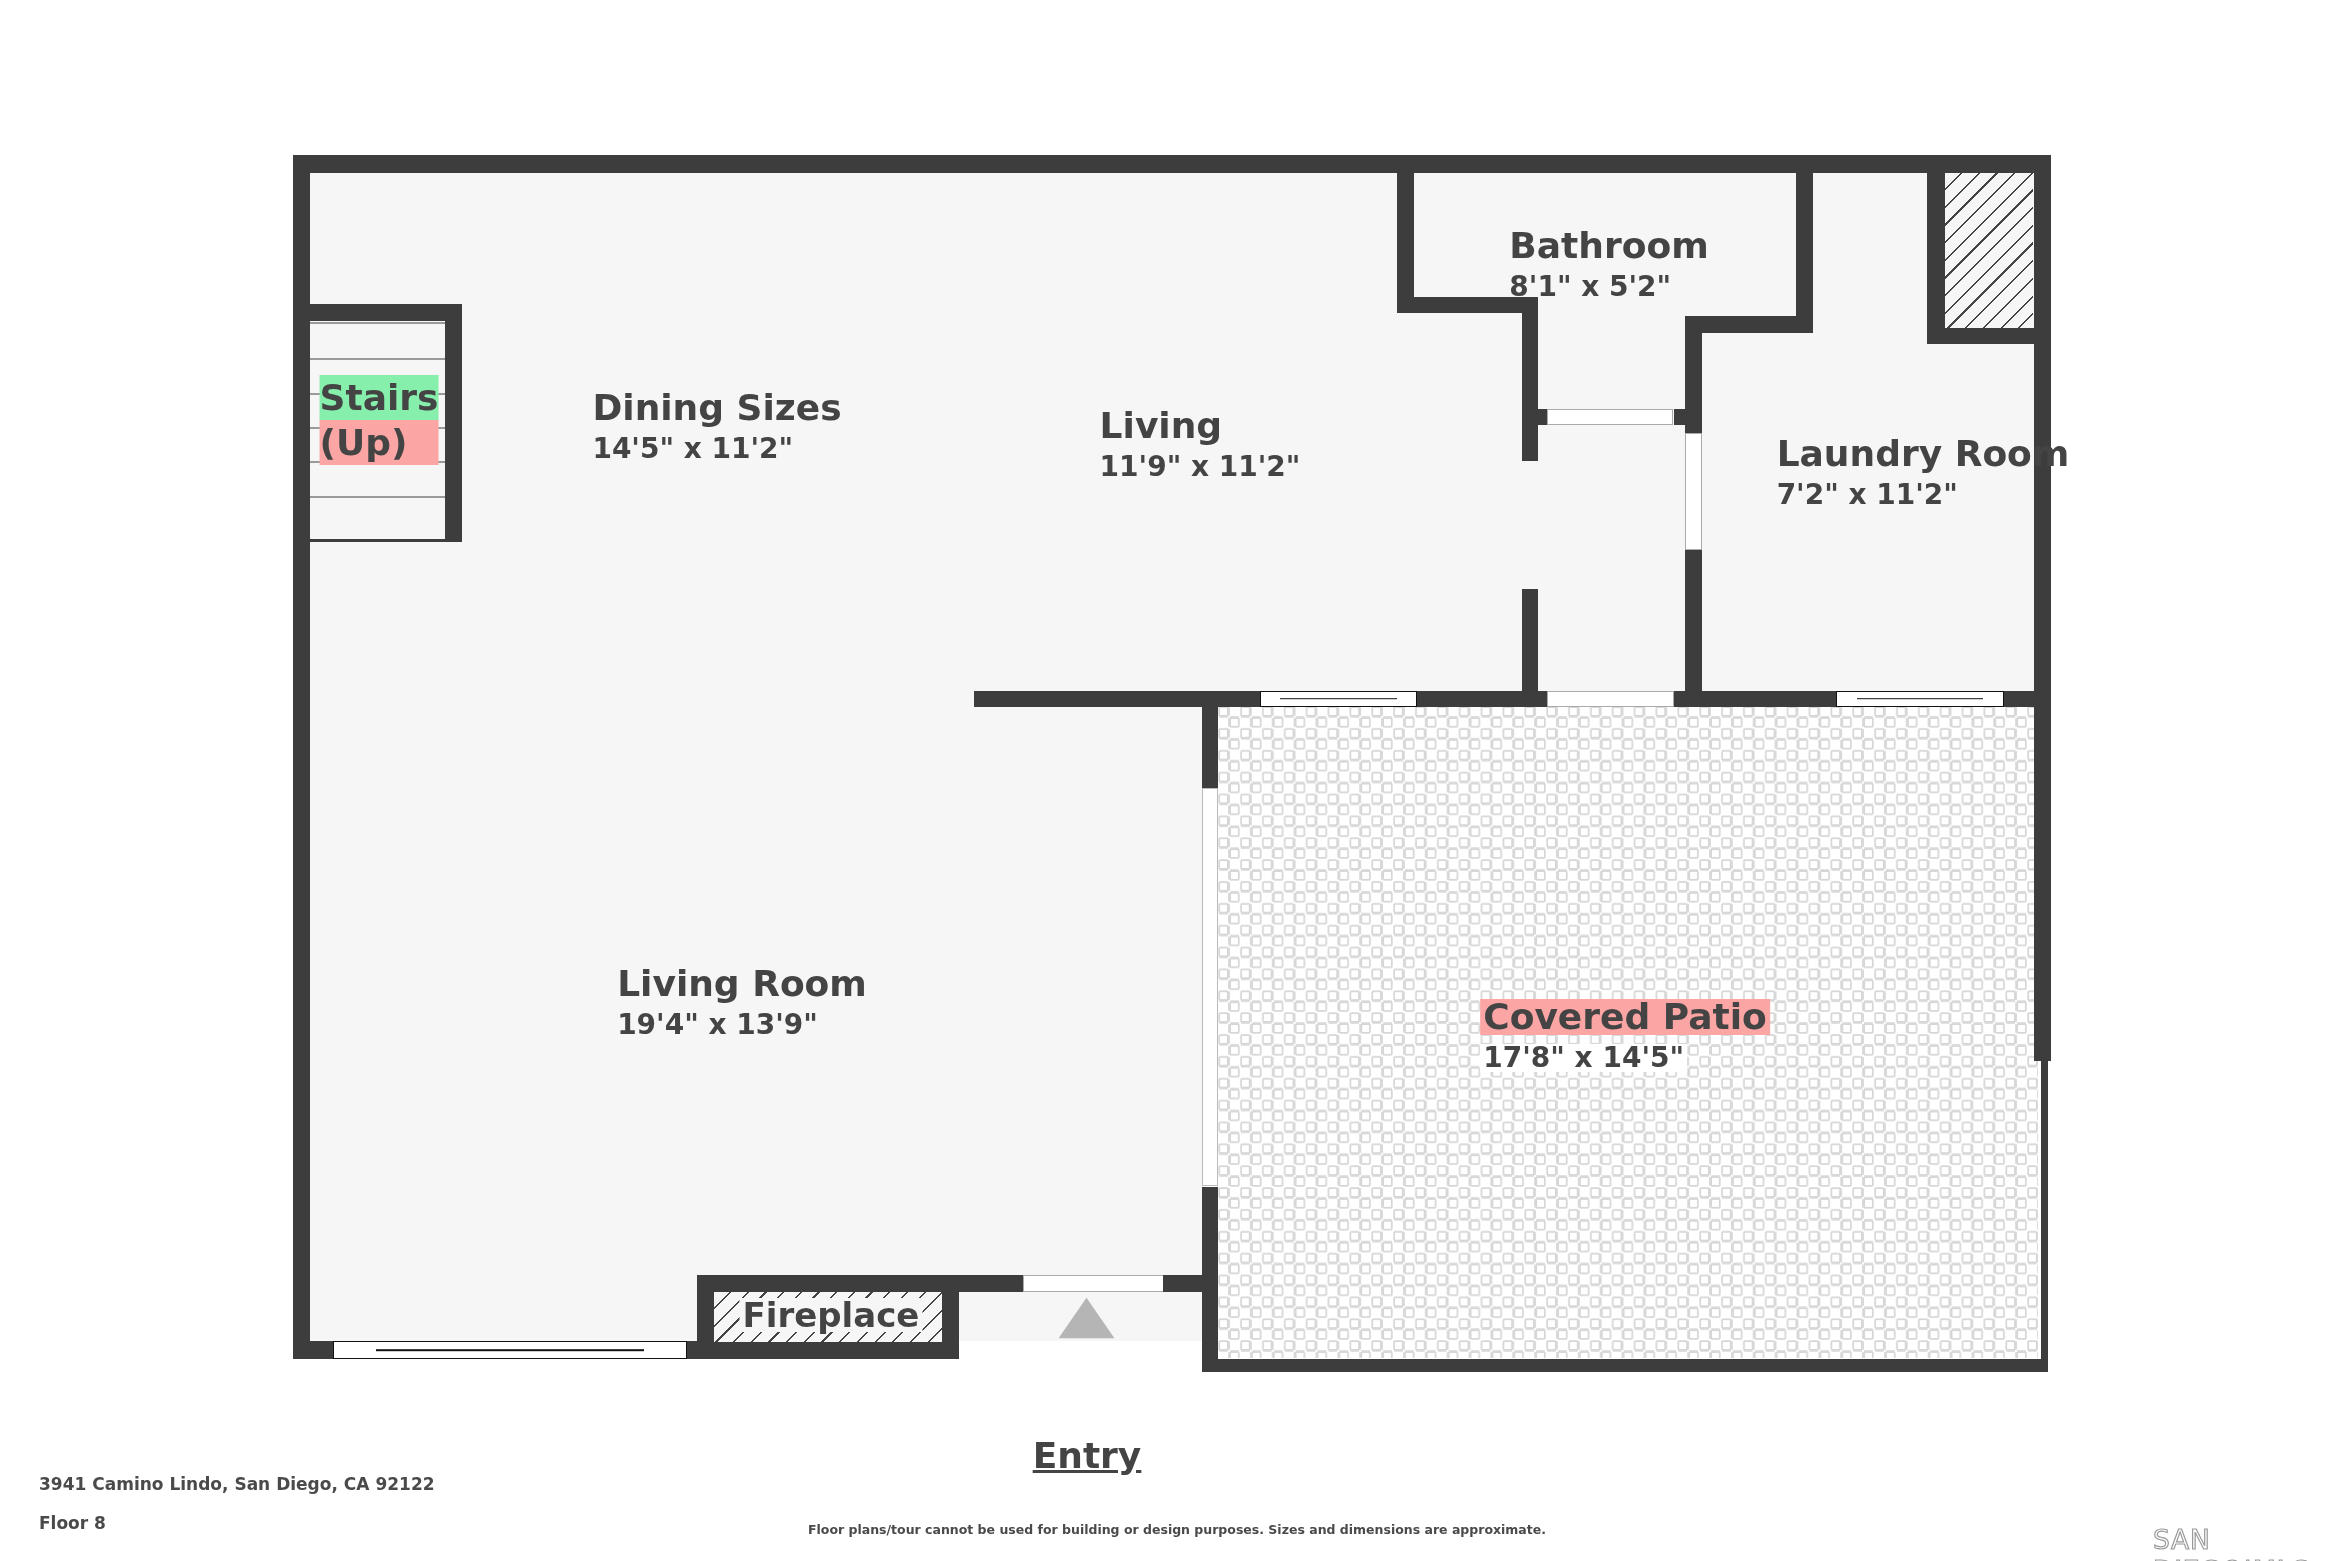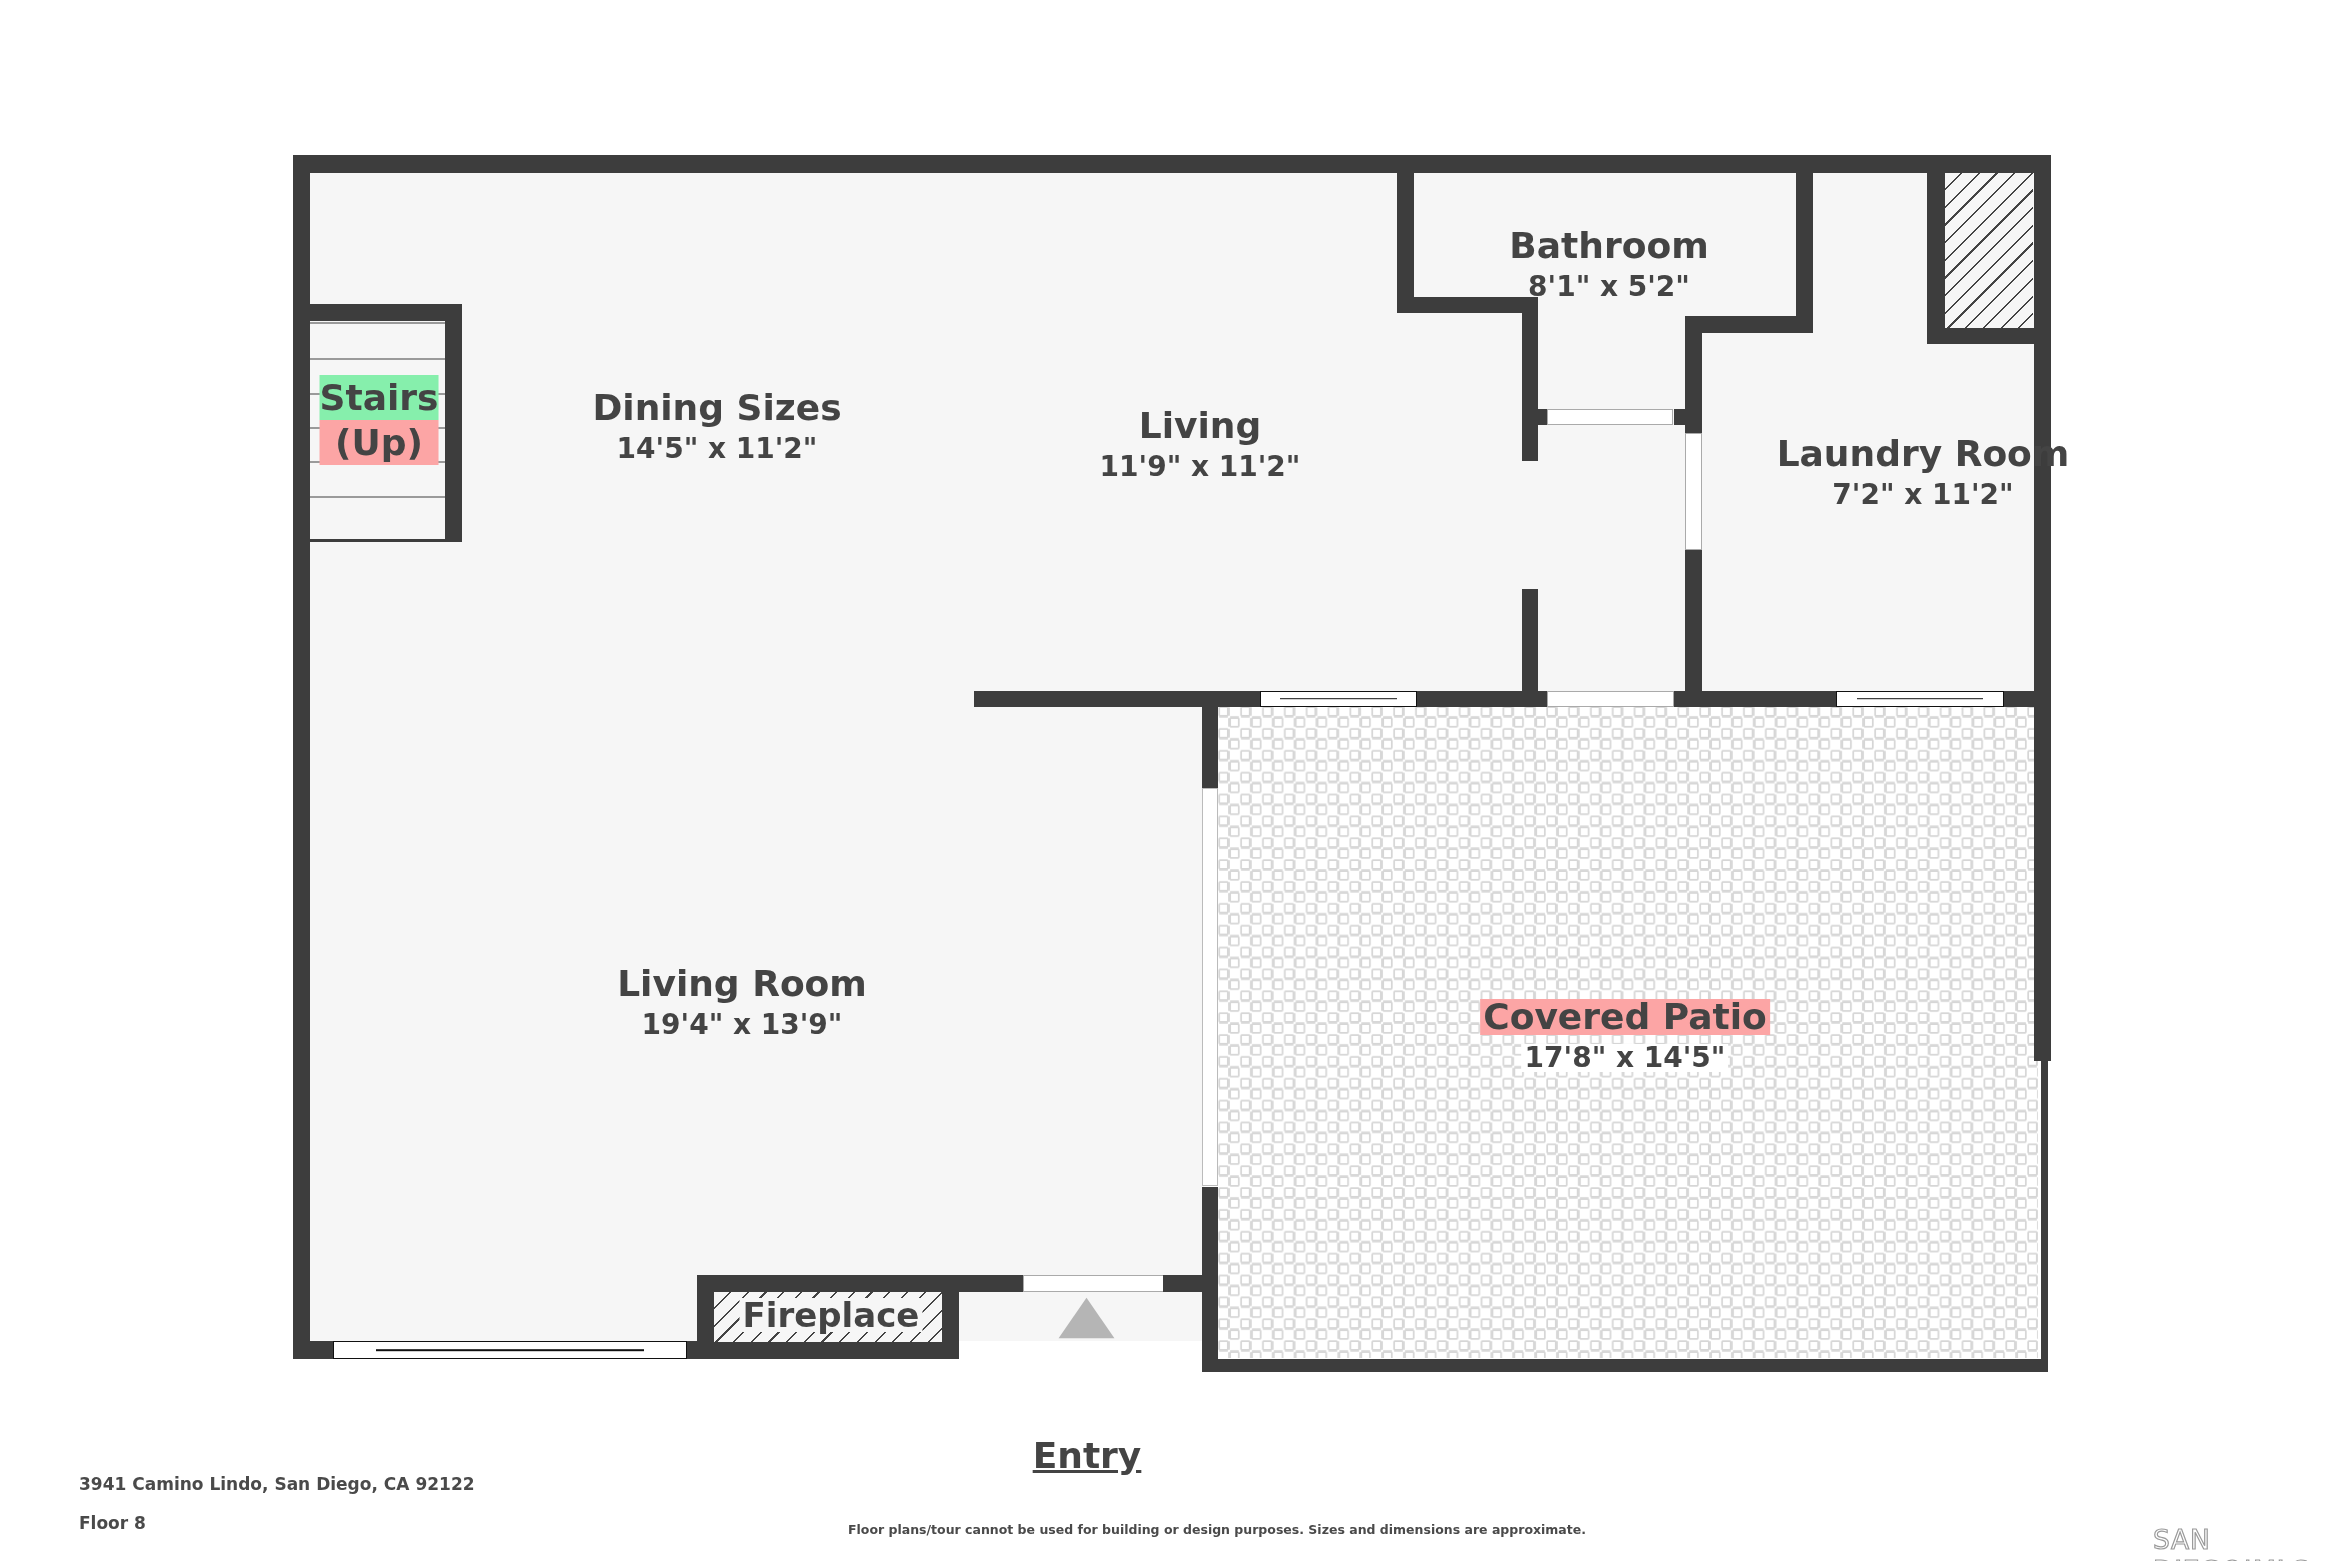--- a/index.html
+++ b/index.html
@@ -6,25 +6,25 @@
   body { width:2342px; height:1561px; background:#ffffff; position:relative; overflow:hidden;
          font-family:"DejaVu Sans", "Liberation Sans", sans-serif; color:#3d3d3d; }
   .abs { position:absolute; }
   .wall { position:absolute; background:#3d3d3d; }
   .floor { position:absolute; background:#f6f6f6; }
   .win { position:absolute; background:#ffffff; border:1.6px solid #111; box-sizing:border-box; }
   .win::after { content:""; position:absolute; left:12%; right:12%; top:50%; height:1.6px; background:#111; transform:translateY(-0.8px); }
   .door { position:absolute; background:#ffffff; border:1.6px solid #aaaaaa; box-sizing:border-box; }
   .hatch { position:absolute;
     background: repeating-linear-gradient(135deg, #f6f6f6 0 11px, #444 11px 12.5px); }
-  .label { position:absolute; text-align:center; transform:translateX(-50%); white-space:nowrap; }
+  .label { position:absolute; transform:translateX(-50%); white-space:nowrap; }
   .room-name { font-weight:bold; font-size:36px; line-height:1; color:#444; }
   .room-dim { font-weight:bold; font-size:28px; line-height:1; color:#444; margin-top:9.4px; }
   .stair-line { position:absolute; height:2.3px; background:#9a9a9a; }
-  .footer { position:absolute; font-weight:bold; color:#4a4a4a;margin-left:40px; }
+  .footer { position:absolute; font-weight:bold; color:#4a4a4a; }
   .logo { position:absolute; font-size:31px; letter-spacing:0.8px; color:#fff;
           -webkit-text-stroke:1.2px #9a9a9a; font-family:"DejaVu Sans", sans-serif; }
 </style>
 </head>
 <body>
 
 <div class="floor" style="left:310px;top:173px;width:1724px;height:518px;"></div>
 <div class="floor" style="left:310px;top:691px;width:894px;height:650px;"></div>
 
 <div class="abs" style="left:1218px;top:706px;width:820px;height:652px;background:#fff;overflow:hidden;">

